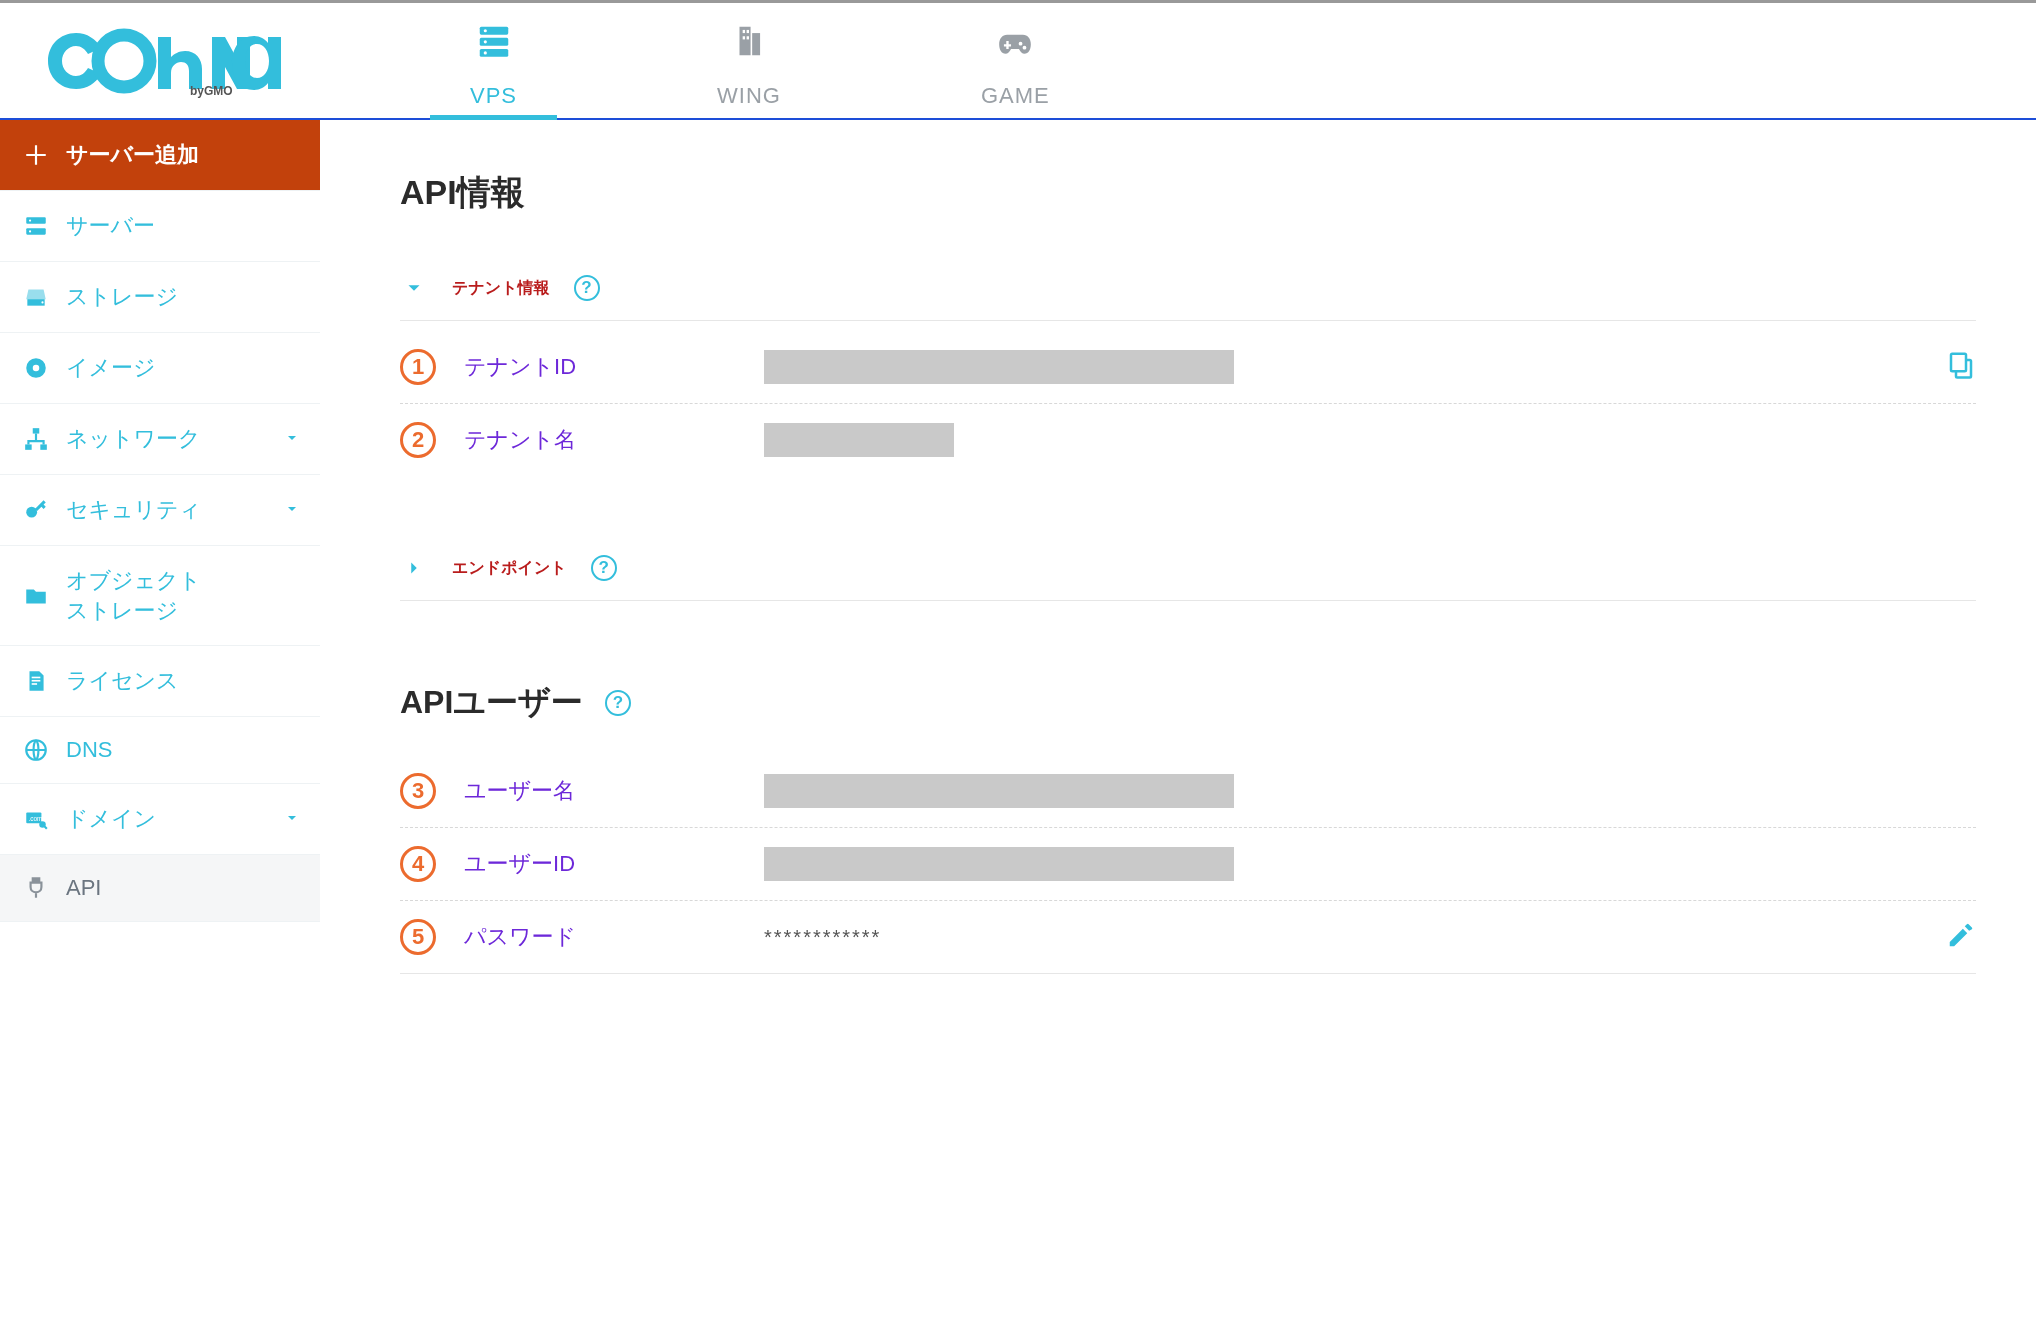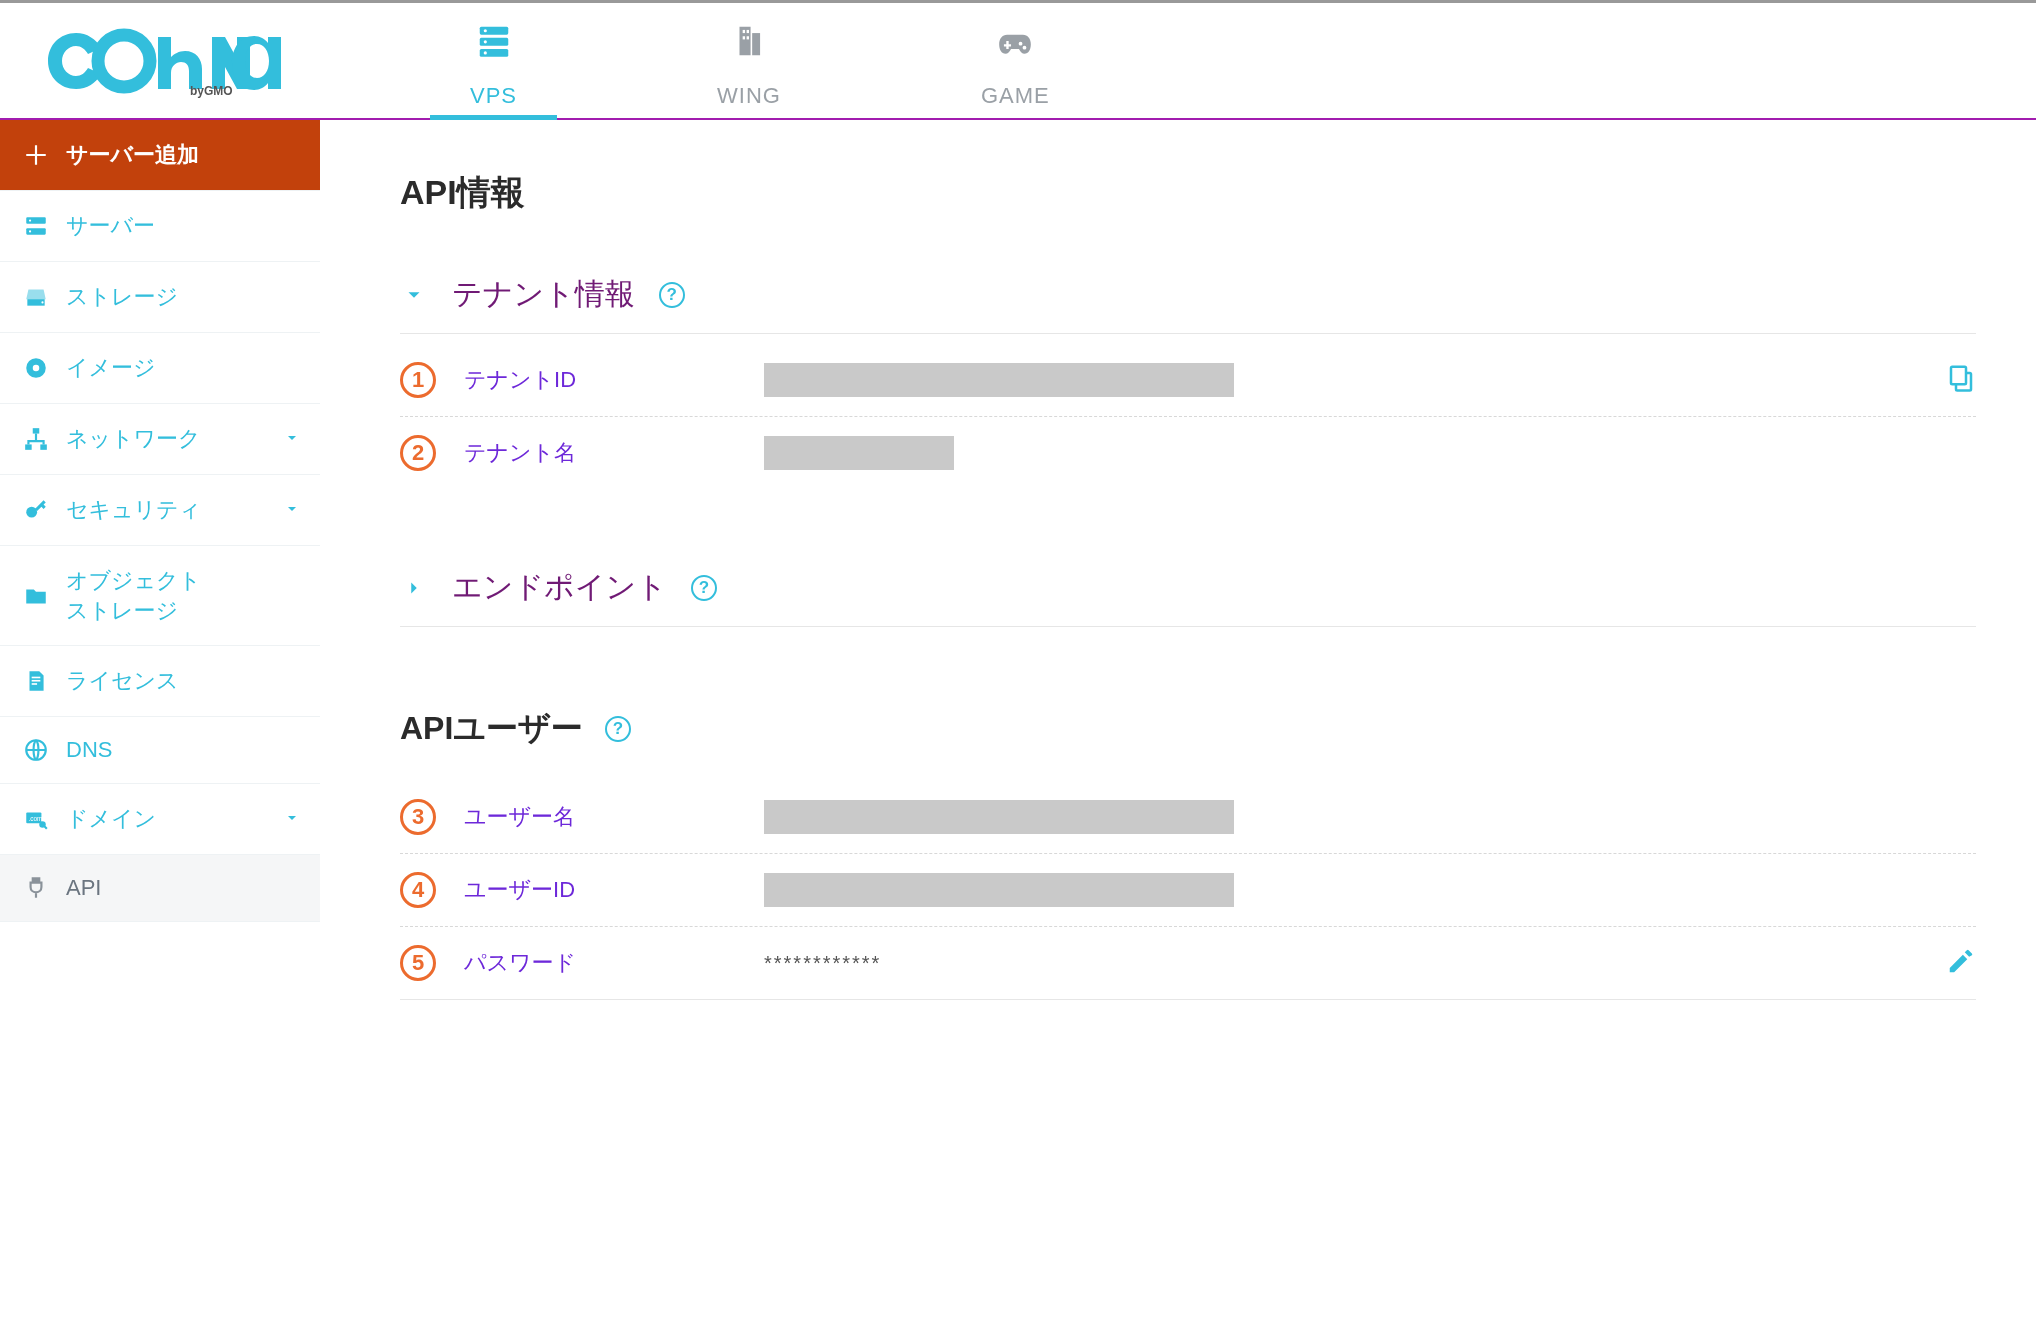--- a/index.html
+++ b/index.html
@@ -10,21 +10,21 @@
     background: #fff;
     width: 2036px;
   }
 
   
   .header {
     display: flex;
     align-items: stretch;
     height: 120px;
     border-top: 3px solid #999;
-    border-bottom: 2px solid #a21caf;
+    border-bottom: 2px solid #1d4ed8;
     text-align: center;
   }
   .logo-wrap {
     width: 340px;
     display: flex;
     align-items: center;
     justify-content: center;
   }
   .logo {
     display: flex;
@@ -122,23 +122,23 @@
     padding: 18px 0;
     border-bottom: 1px solid #e6e6e6;
   }
   .sec-header .toggle {
     width: 28px; height: 28px;
     display:flex; align-items:center; justify-content:center;
     color:#33bedc;
   }
   .sec-header .toggle svg { width: 22px; height: 22px; fill:#33bedc; }
   .sec-header .sec-title {
-    font-size: 30px;
-    font-weight: 400;
-    color: #701a75;
+    font-size: 16px;
+    font-weight: 700;
+    color: #b91c1c;
   }
   .help {
     width: 26px; height: 26px;
     border: 2px solid #33bedc;
     color: #33bedc;
     border-radius: 50%;
     display:flex; align-items:center; justify-content:center;
     font-size: 17px;
     font-weight: 700;
   }

